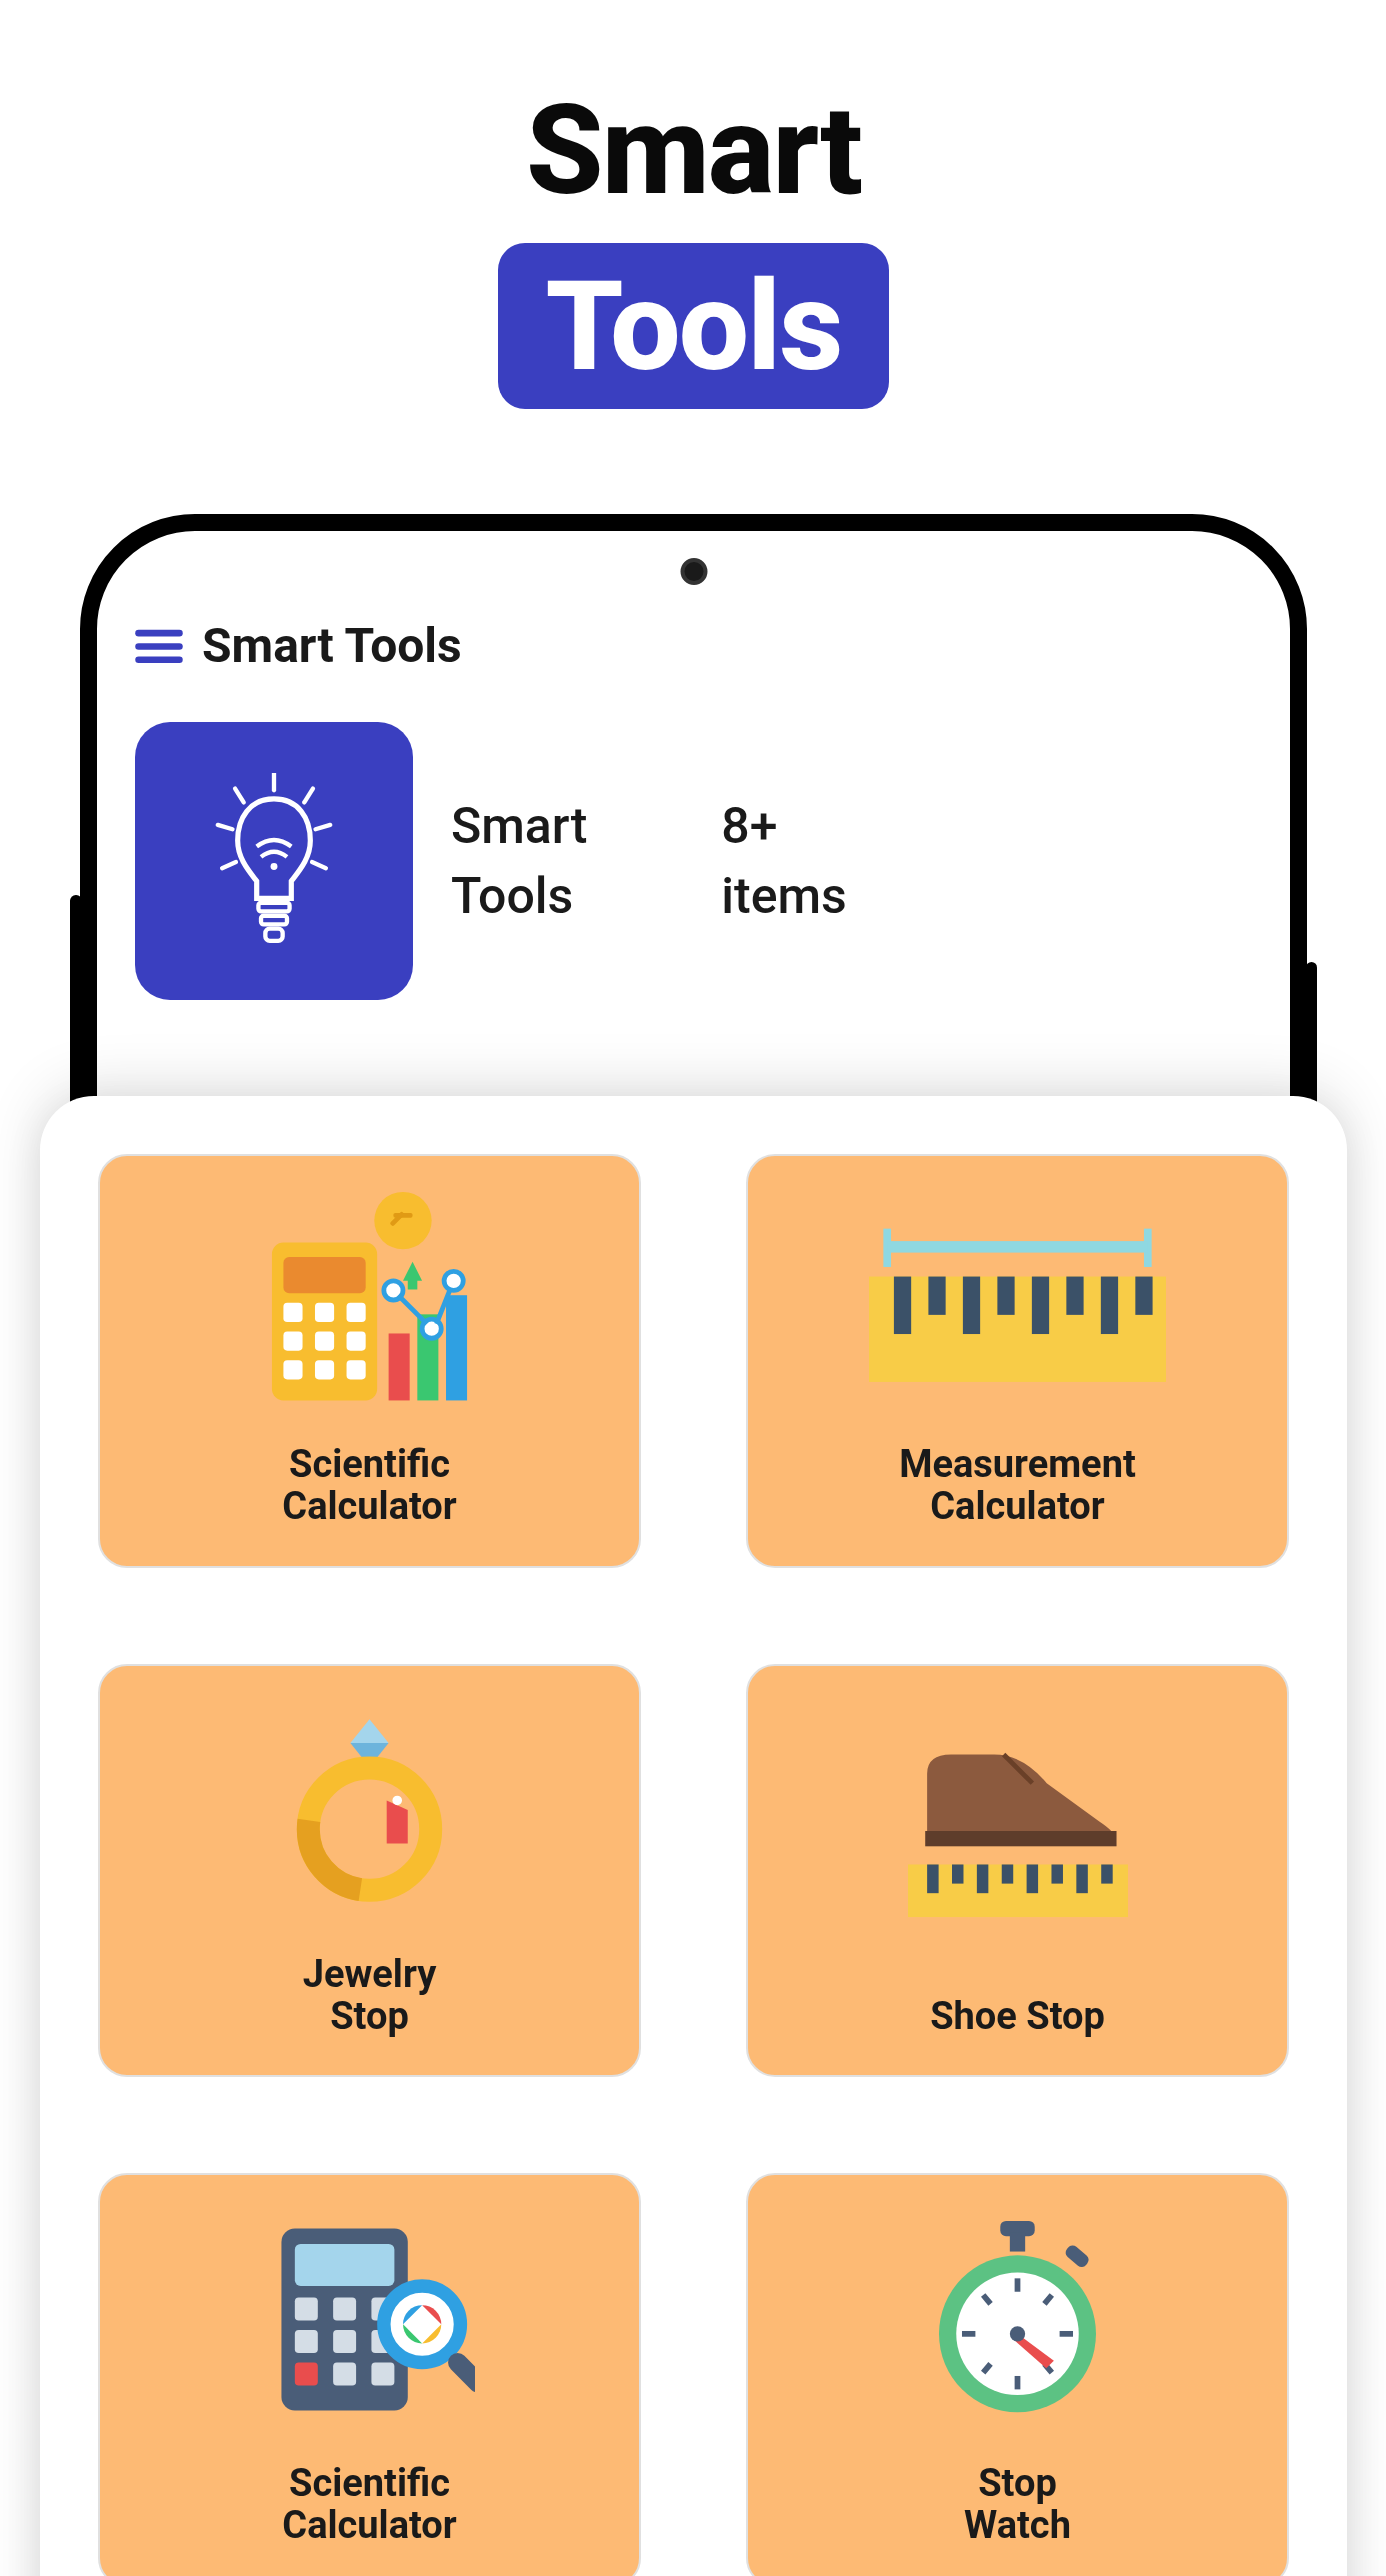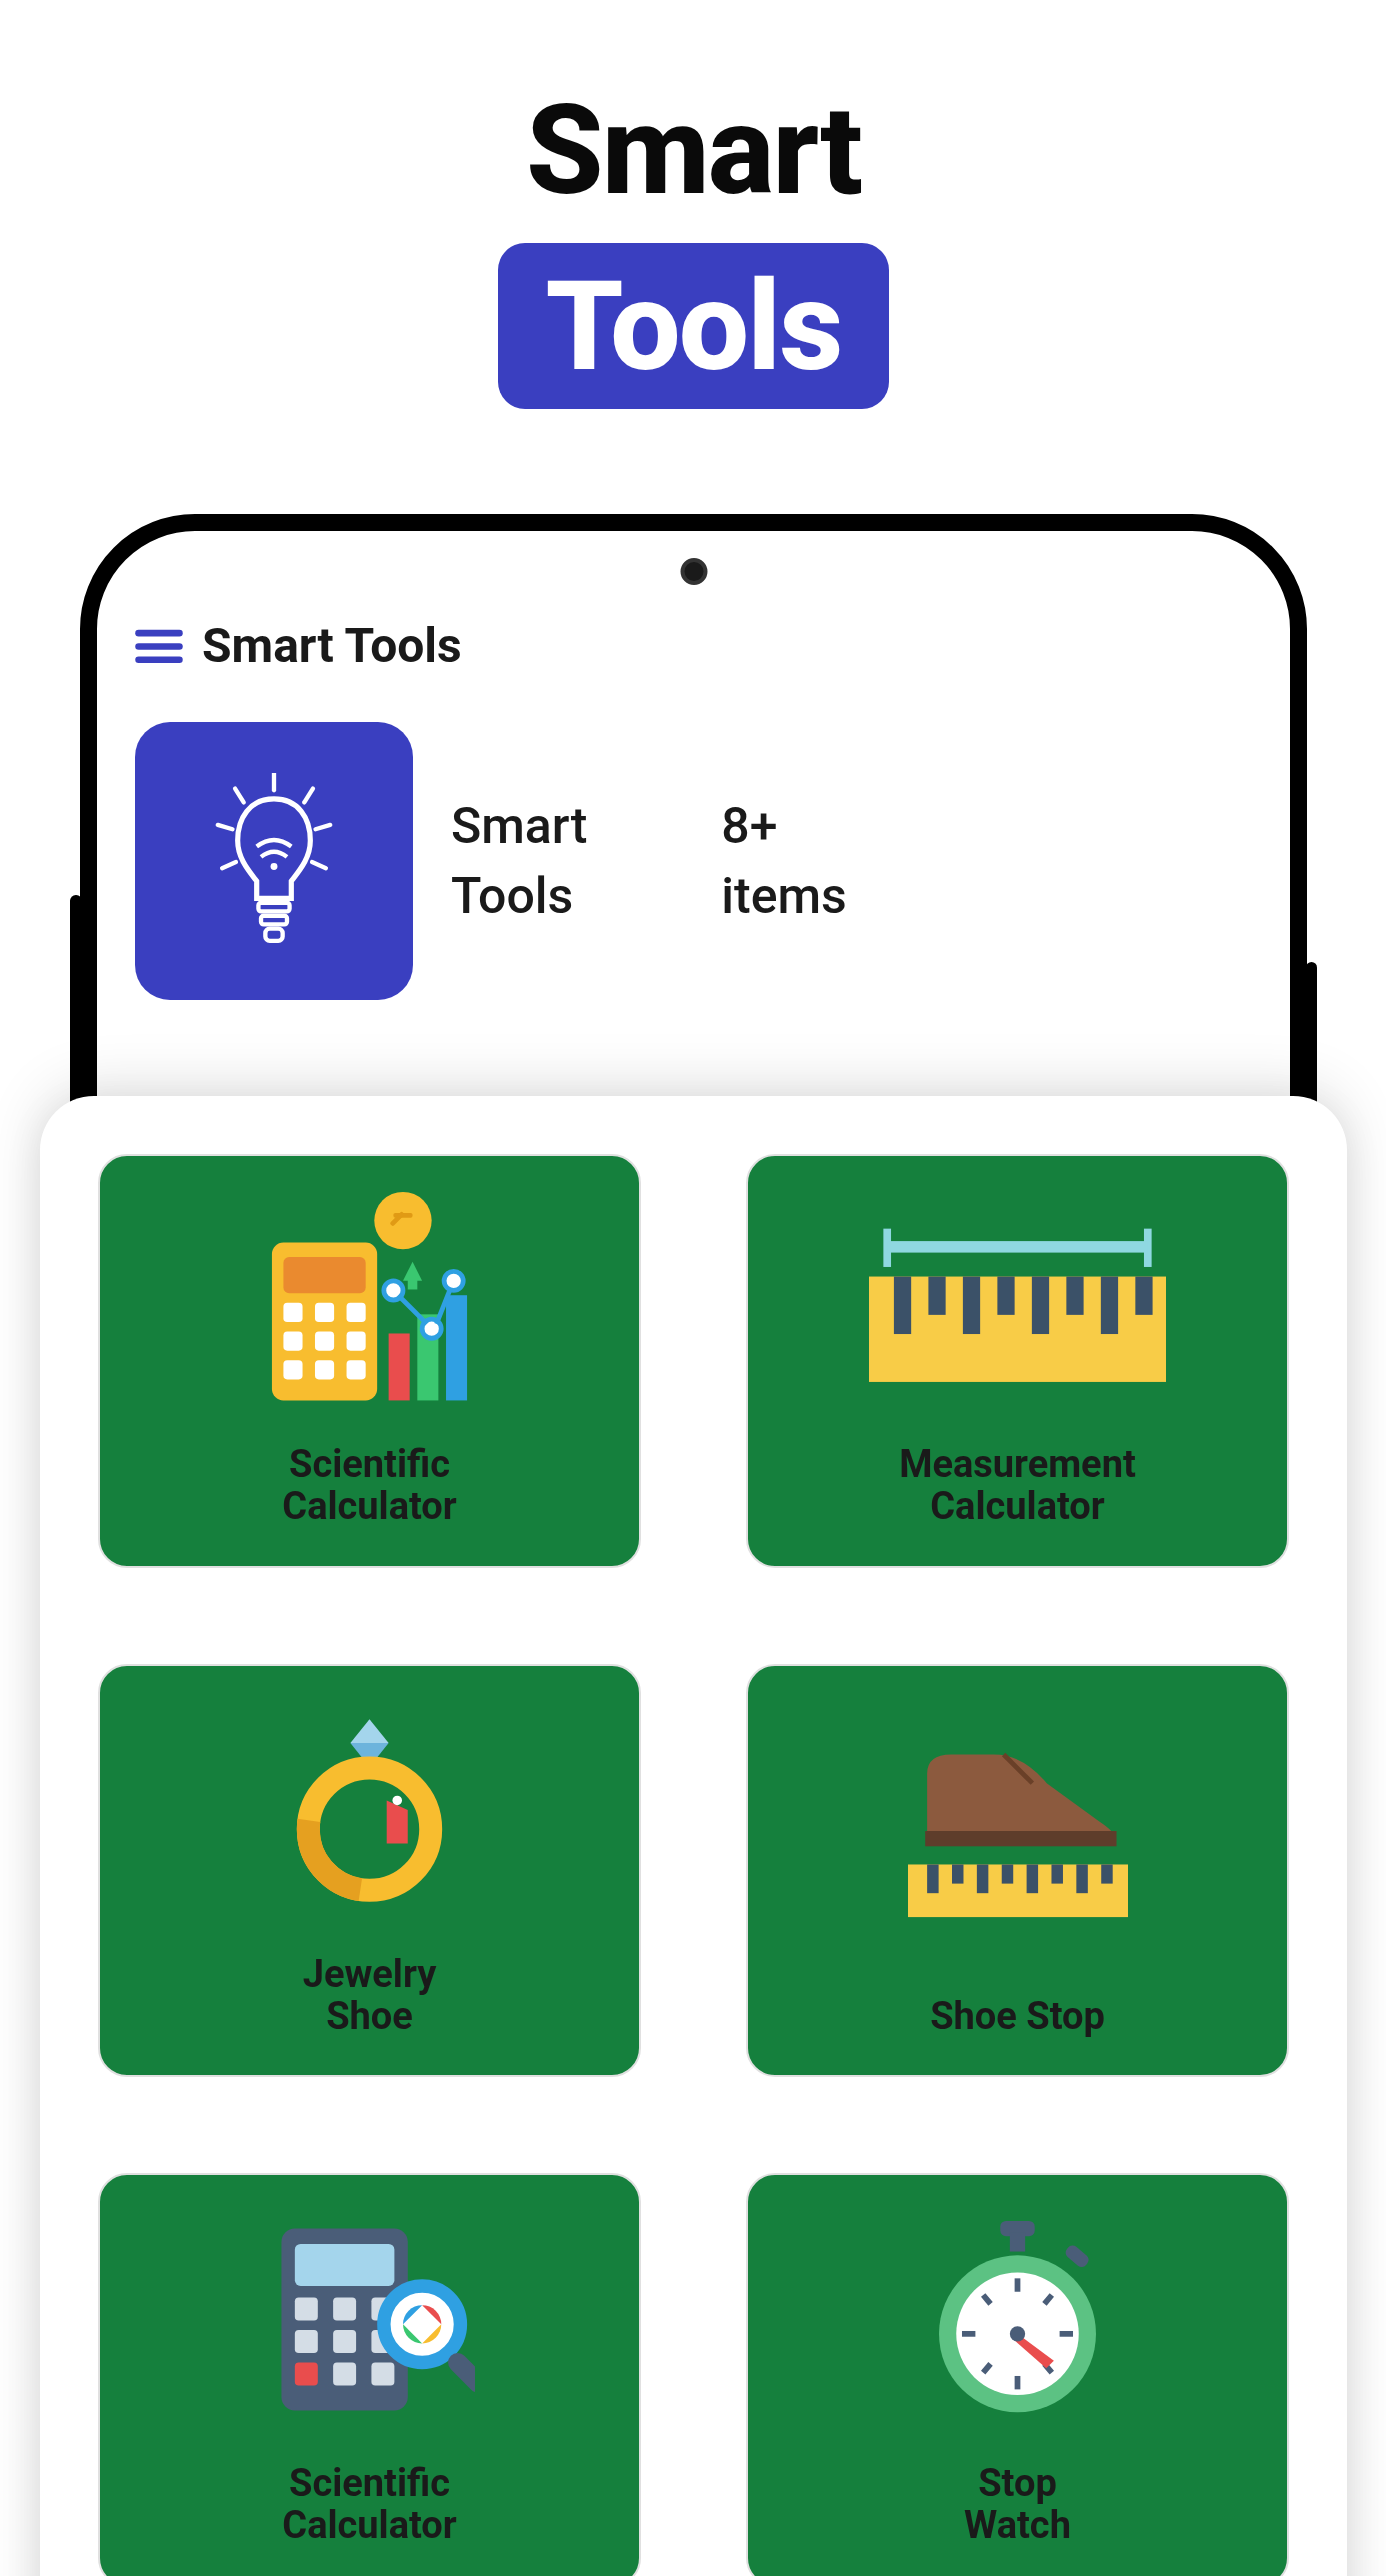--- a/index.html
+++ b/index.html
@@ -134,21 +134,21 @@
       border: 2.9px solid #e0e0e0;
       border-radius: 29px;
       padding: 29px 19px 38px 19px;
       display: flex;
       flex-direction: column;
       align-items: center;
       justify-content: flex-end;
       gap: 29px;
       min-height: 383px;
       cursor: pointer;
-      background: #15803d;
+      background: #fdba74;
     }
     .tool-icon-area {
       flex: 1;
       display: flex;
       align-items: center;
       justify-content: center;
       width: 100%;
       min-height: 230px;
     }
     .tool-label {
@@ -275,21 +275,21 @@
           <svg viewBox="0 0 160 200" width="153" height="192">
             <polygon points="80,5 60,30 100,30" fill="#a4d5ec"></polygon>
             <polygon points="60,30 80,55 100,30" fill="#6db4dc"></polygon>
             <circle cx="80" cy="120" r="64" fill="none" stroke="#f8bd2f" stroke-width="24"></circle>
             <circle cx="80" cy="120" r="64" fill="none" stroke="#e5a020" stroke-width="24" stroke-dasharray="100 300" stroke-dashoffset="-110"></circle>
             <polygon points="98,90 98,135 120,135 120,100" fill="#e94d4d"></polygon>
             <circle cx="109" cy="90" r="5" fill="#fff"></circle>
           </svg>
         </div>
         <div class="tool-label">Jewelry
-Shoe</div>
+Stop</div>
       </div>
 
       <div class="tool-card">
         <div class="tool-icon-area">
           <svg viewBox="0 0 230 190" width="220" height="182">
             <path d="M 20 90 L 20 35 Q 20 15 45 15 L 90 15 Q 120 15 145 45 L 200 85 Q 215 95 215 100 L 20 100 Z" fill="#8c5a3e"></path>
             <path d="M 100 15 L 130 45" stroke="#6a4028" stroke-width="5"></path>
             <rect x="18" y="95" width="200" height="16" fill="#5e3d2b"></rect>
             <rect x="0" y="130" width="230" height="55" fill="#f8cc47"></rect>
             <rect x="20" y="130" width="12" height="30" fill="#3b5168"></rect>

